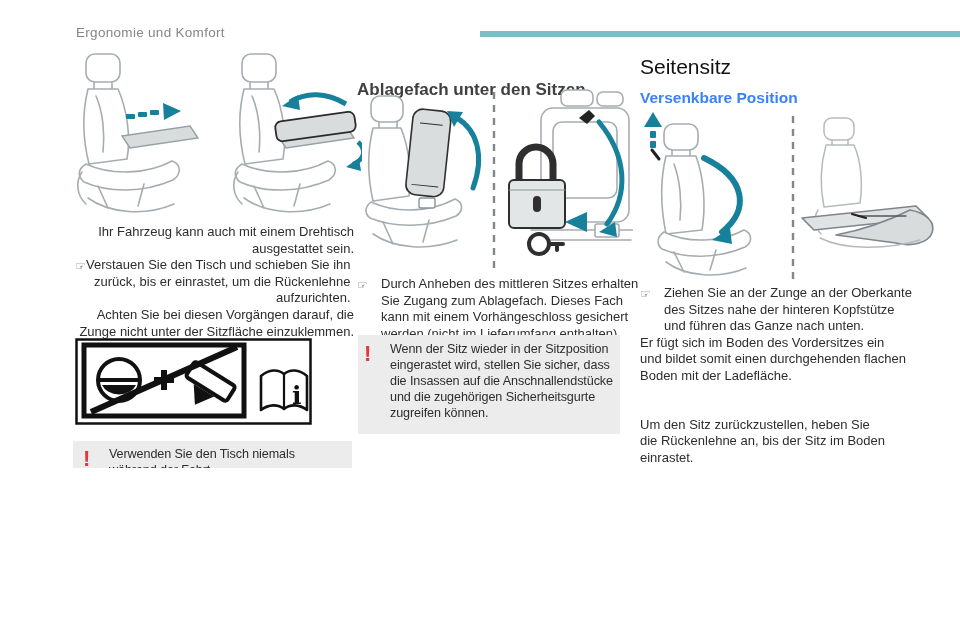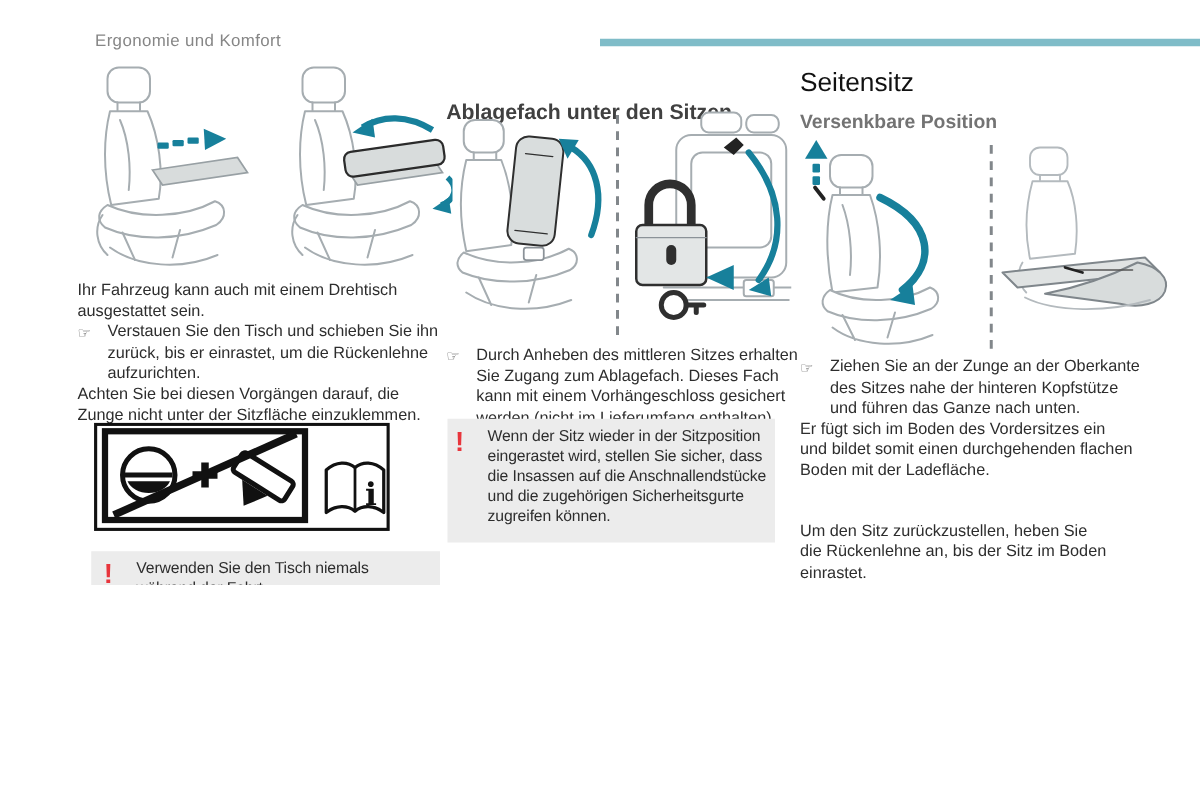--- a/index.html
+++ b/index.html
@@ -14,24 +14,24 @@
   .header-bar { position:absolute; left:480px; top:31px; width:480px; height:6px; background:#7fbcc8; }
 
   
   .bodytext { font-size:13px; line-height:16.6px; color:#2d2d2d; }
   .bullet { display:flex; align-items:flex-start; }
   .hand { flex:none; width:24px; font-size:12px; color:#5a5a5a; padding-top:1px; }
 
   
   .h-col2 { position:absolute; left:357px; top:56px; font-size:17px; font-weight:bold; color:#404040;margin-top:24px; }
   .h-col3 { position:absolute; left:640px; top:55px; font-size:21px; font-weight:normal; color:#111; }
-  .sub-col3 { position:absolute; left:640px; top:89px; font-size:15.5px; font-weight:bold; color:#737373; }
-
-  
-  .tb-col1 { position:absolute; left:62px; top:224px; width:292px; }
+  .sub-col3 { position:absolute; left:640px; top:89px; font-size:15.5px; font-weight:bold; color:#3b82f6; }
+
+  
+  .tb-col1 { position:absolute; left:62px; top:224px; width:292px;text-align:right; }
   .tb-col2 { position:absolute; left:357px; top:276px; width:288px; }
   .tb-col3 { position:absolute; left:640px; top:285px; width:308px; }
   .gap { height:16px; }
 
   
   .picto { position:absolute; left:75px; top:338px; width:237px; height:87px; }
 
   
   .warnbox { position:absolute; background:#ececec; display:flex; }
   .warn1 { left:73px; top:441px; width:279px; height:117px; padding:5px 4px 0 10px; }

